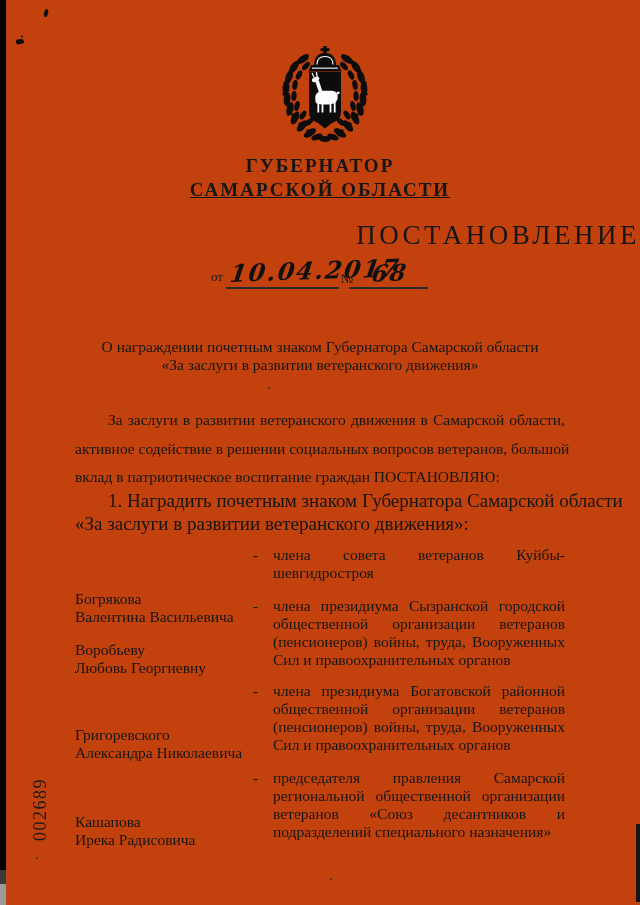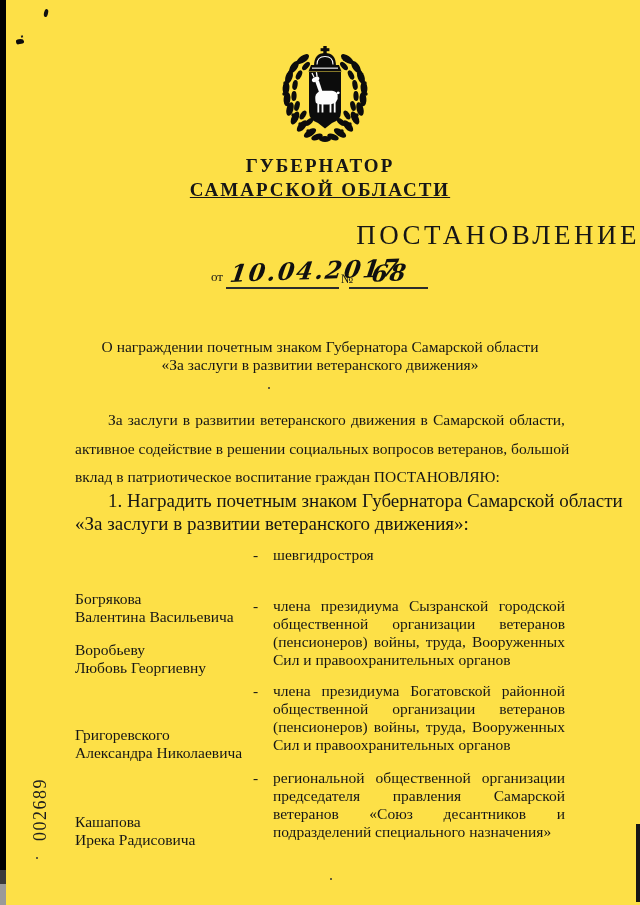--- a/index.html
+++ b/index.html
@@ -1,19 +1,19 @@
 <!DOCTYPE html>
 <html><head>
 <meta charset="utf-8">
 <style>
   * { margin:0; padding:0; box-sizing:border-box; }
   html,body { background:#e8e8e8; }
   .page {
     position:relative; width:640px; height:905px; margin:0 auto;
-    background:#fde047; overflow:hidden;
+    background:#c2410c; overflow:hidden;
     font-family:"Liberation Serif","DejaVu Serif",serif;
     color:#161616;
   }
   .abs { position:absolute; }
   .center { left:0; width:640px; text-align:center; }
 
   
   .edge-left   { left:0; top:0; width:6px; height:905px;
                  background:linear-gradient(#000 0 870px,#3a3a3a 870px 884px,#9a9a9a 884px 100%); }
   .edge-right  { left:636px; top:824px; width:4px; height:78px; background:#151515; }
@@ -191,20 +191,21 @@
     <div class="line">«За заслуги в развитии ветеранского движения»:</div>
   </div>
 
   <div class="abs row" style="top:546px;">
     <div class="col-name">
       <div class="line">Богрякова</div>
       <div class="line">Валентина Васильевича</div>
     </div>
     <div class="col-dash">-</div>
     <div class="col-desc">
+      <div class="line fit">члена совета ветеранов Куйбы-</div>
       <div class="line">шевгидростроя</div>
     </div>
   </div>
 
   <div class="abs row" style="top:597px;">
     <div class="col-name">
       <div class="line">Воробьеву</div>
       <div class="line">Любовь Георгиевну</div>
     </div>
     <div class="col-dash">-</div>
@@ -230,22 +231,22 @@
     </div>
   </div>
 
   <div class="abs row" style="top:769px;">
     <div class="col-name">
       <div class="line">Кашапова</div>
       <div class="line">Ирека Радисовича</div>
     </div>
     <div class="col-dash">-</div>
     <div class="col-desc">
+      <div class="line fit">председателя правления Самарской</div>
       <div class="line fit">региональной общественной организации</div>
-      <div class="line fit">председателя правления Самарской</div>
       <div class="line fit">ветеранов «Союз десантников и</div>
       <div class="line">подразделений специального назначения»</div>
     </div>
   </div>
 
   <div class="abs serial">002689</div>
 
 </div>
 
 </body></html>

